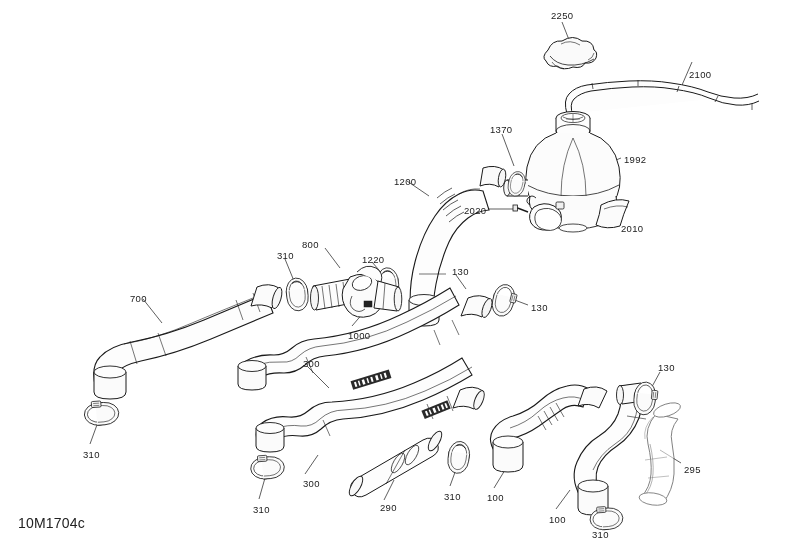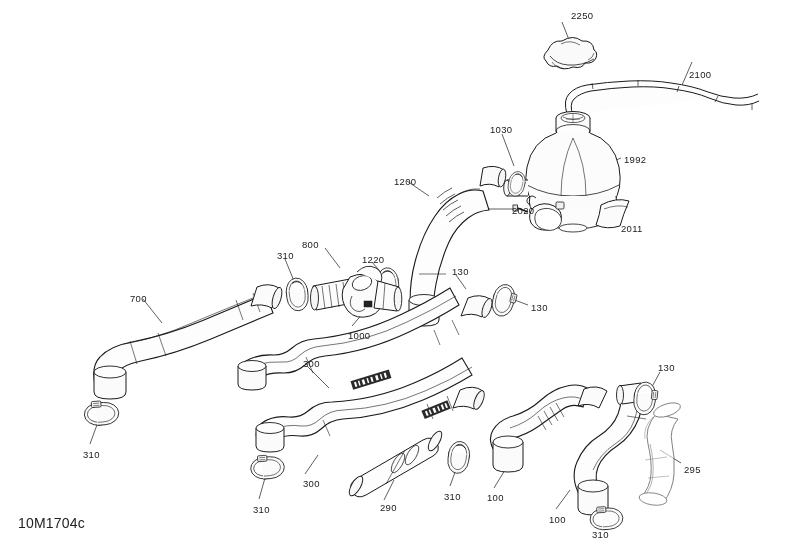--- a/index.html
+++ b/index.html
@@ -321,26 +321,26 @@
       <path d="M650,444 q4,17 3,30 q-1,14 -9,22" fill="none" stroke="#1a1a1a" stroke-width="0.6"></path>
       <ellipse cx="667" cy="410" rx="14" ry="6" fill="#ffffff" stroke="#1a1a1a" stroke-width="0.9" transform="rotate(-18 667 410)"></ellipse>
       <ellipse cx="653" cy="499" rx="14" ry="6" fill="#ffffff" stroke="#1a1a1a" stroke-width="0.9" transform="rotate(8 653 499)"></ellipse>
       <path d="M653,417 q-10,10 -8,22" fill="none" stroke="#1a1a1a" stroke-width="0.5"></path>
       <line x1="645" y1="460" x2="667" y2="457" stroke="#1a1a1a" stroke-width="0.5"></line>
       <line x1="648" y1="478" x2="669" y2="476" stroke="#1a1a1a" stroke-width="0.5"></line>
     </g>
   </svg>
 
   <div id="labels">
-      <div class="lbl" style="left: 571px; top: 11px;">2250</div>
+      <div class="lbl" style="left: 551px; top: 11px;">2250</div>
       <div class="lbl" style="left: 689px; top: 70px;">2100</div>
-      <div class="lbl" style="left: 490px; top: 125px;">1030</div>
+      <div class="lbl" style="left: 490px; top: 125px;">1370</div>
       <div class="lbl" style="left: 624px; top: 155px;">1992</div>
-      <div class="lbl" style="left: 621px; top: 224px;">2011</div>
-      <div class="lbl" style="left: 464px; top: 206px; margin-left: 48px;">2020</div>
+      <div class="lbl" style="left: 621px; top: 224px;">2010</div>
+      <div class="lbl" style="left: 464px; top: 206px;">2020</div>
       <div class="lbl" style="left: 394px; top: 177px;">1200</div>
       <div class="lbl" style="left: 362px; top: 255px;">1220</div>
       <div class="lbl" style="left: 302px; top: 240px;">800</div>
       <div class="lbl" style="left: 277px; top: 251px;">310</div>
       <div class="lbl" style="left: 342px; top: 331px; margin-left: 6px;">1000</div>
       <div class="lbl" style="left: 452px; top: 267px;">130</div>
       <div class="lbl" style="left: 531px; top: 303px;">130</div>
       <div class="lbl" style="left: 130px; top: 294px;">700</div>
       <div class="lbl" style="left: 303px; top: 359px;">300</div>
       <div class="lbl" style="left: 303px; top: 479px;">300</div>

